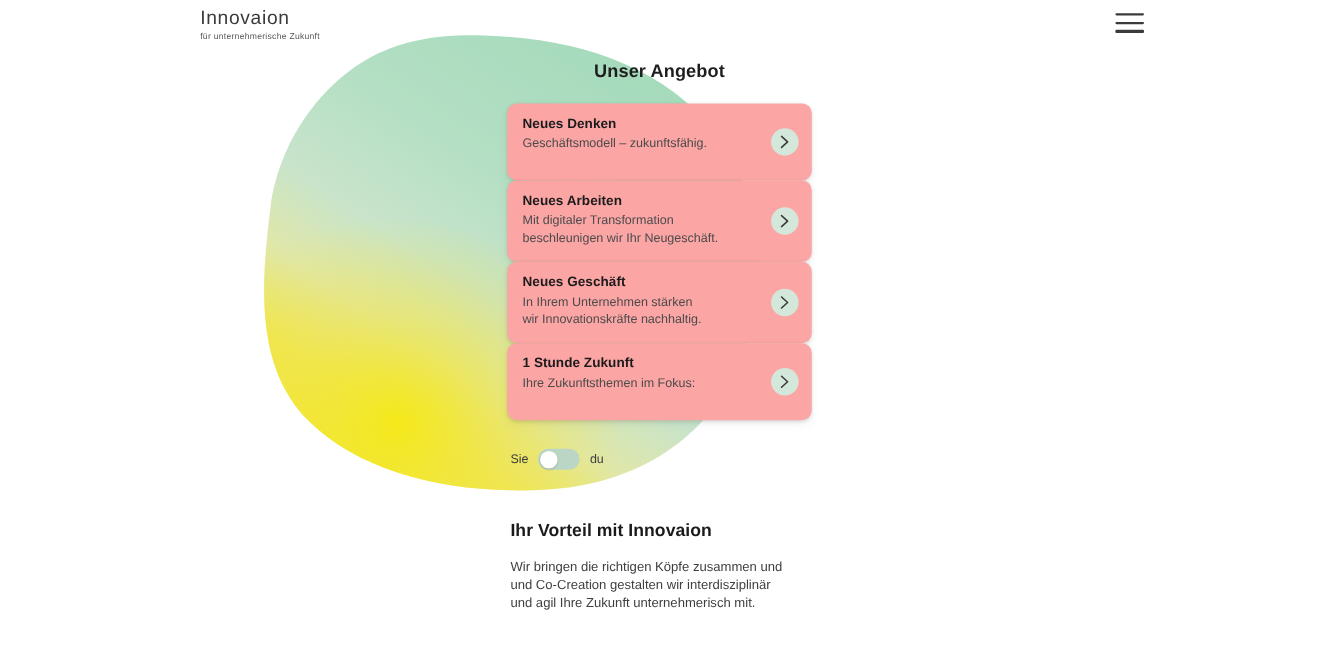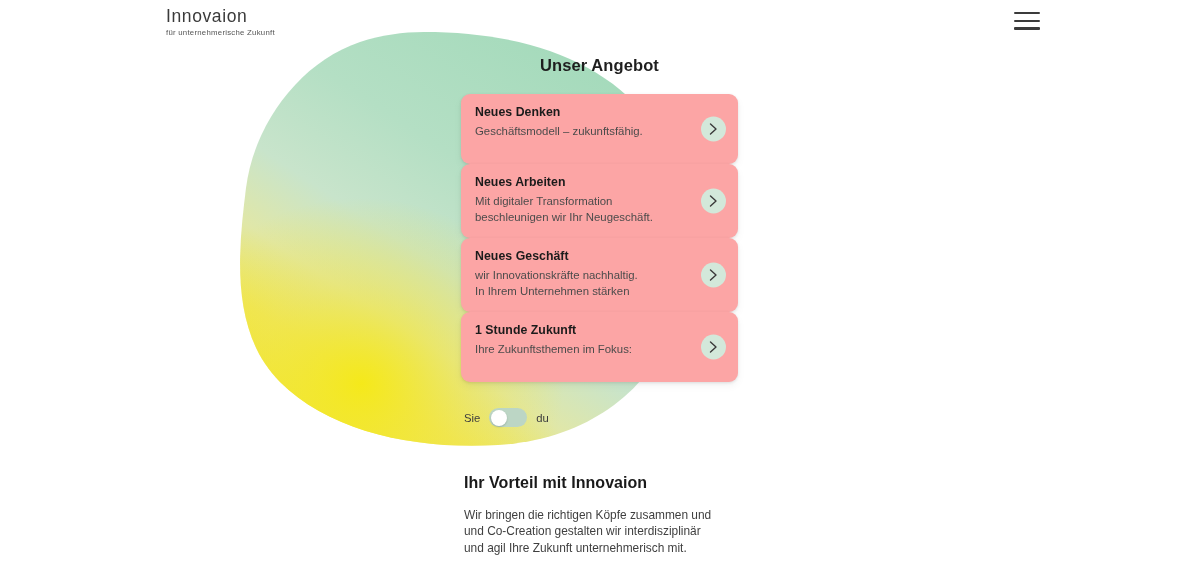--- a/index.html
+++ b/index.html
@@ -21,21 +21,21 @@
   .header {
     position: absolute;
     top: 0; left: 0;
     width: 1200px;
     height: 46px;
     z-index: 30;
   }
 
   .logo {
     position: absolute;
-    left: 166px;
+    left: 182px;
     top: 8px;
     line-height: 1;
   }
 
   .logo-name {
     font-size: 17.5px;
     font-weight: 400;
     letter-spacing: 0.6px;
     color: #3a3a3a;
     display: block;
@@ -265,22 +265,22 @@
     <div class="card-line">beschleunigen wir Ihr Neugeschäft.</div>
     <div class="card-arrow">
       <svg width="11" height="13" viewBox="0 0 11 13" fill="none" xmlns="http://www.w3.org/2000/svg">
         <path d="M2.5 1.5 L8 6.5 L2.5 11.5" stroke="#3a3a3a" stroke-width="1.4" stroke-linecap="round" stroke-linejoin="round"></path>
       </svg>
     </div>
   </div>
 
   <div class="card">
     <div class="card-title">Neues Geschäft</div>
+    <div class="card-line">In Ihrem Unternehmen stärken</div>
     <div class="card-line">wir Innovationskräfte nachhaltig.</div>
-    <div class="card-line">In Ihrem Unternehmen stärken</div>
     <div class="card-arrow">
       <svg width="11" height="13" viewBox="0 0 11 13" fill="none" xmlns="http://www.w3.org/2000/svg">
         <path d="M2.5 1.5 L8 6.5 L2.5 11.5" stroke="#3a3a3a" stroke-width="1.4" stroke-linecap="round" stroke-linejoin="round"></path>
       </svg>
     </div>
   </div>
 
   <div class="card">
     <div class="card-title">1 Stunde Zukunft</div>
     <div class="card-line">Ihre Zukunftsthemen im Fokus:</div>

